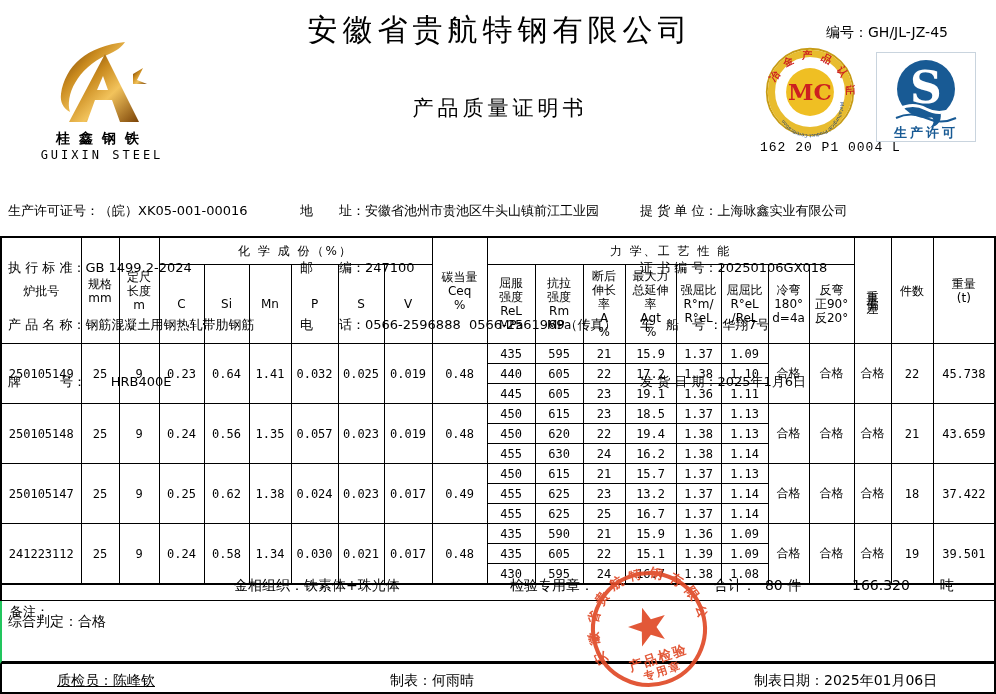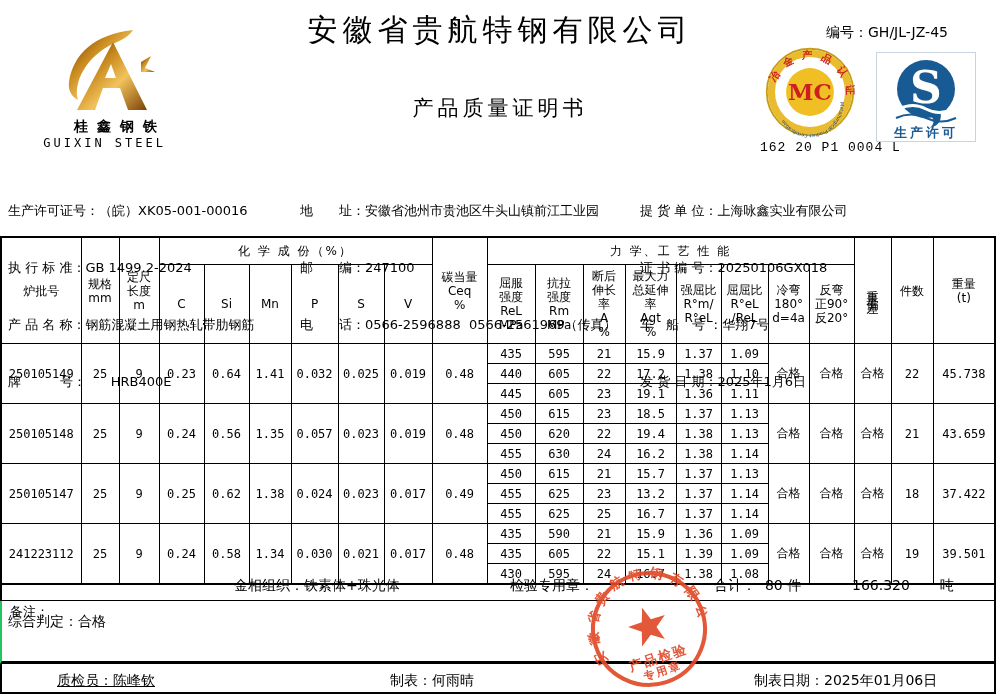--- a/index.html
+++ b/index.html
@@ -6,21 +6,21 @@
   .page{position:relative;width:996px;height:694px;background:#fff;color:#000;
         font-family:"DejaVu Sans","Liberation Sans",sans-serif;overflow:hidden;}
 
   
   .company-title{position:absolute;top:10px;left:200px;width:600px;text-align:center;
     font-family:"DejaVu Serif","Liberation Serif",serif;font-size:30px;letter-spacing:5px;}
   .doc-title{position:absolute;top:94px;left:200px;width:600px;text-align:center;
     font-family:"DejaVu Serif","Liberation Serif",serif;font-size:21px;letter-spacing:4px;}
   .doc-no{position:absolute;top:24px;left:826px;font-size:14px;white-space:pre;}
 
-  .logo{position:absolute;top:28px;left:38px;width:128px;text-align:right;}
+  .logo{position:absolute;top:40px;left:38px;width:128px;text-align:center;}
   .logo-cn{font-size:14px;font-weight:bold;letter-spacing:9px;margin-top:2px;}
   .logo-en{font-size:12px;font-family:"DejaVu Sans Mono",monospace;letter-spacing:3px;}
 
   .mc-badge{position:absolute;top:46px;left:764px;}
   .mc-code{position:absolute;top:140px;left:752px;font-size:13px;
     font-family:Liberation Mono, monospace;letter-spacing:1px;margin-left:8px;}
   .qs-badge{position:absolute;top:52px;left:876px;}
 
   
   .info{position:absolute;top:163px;left:0;width:996px;font-size:13px;line-height:19px;}

